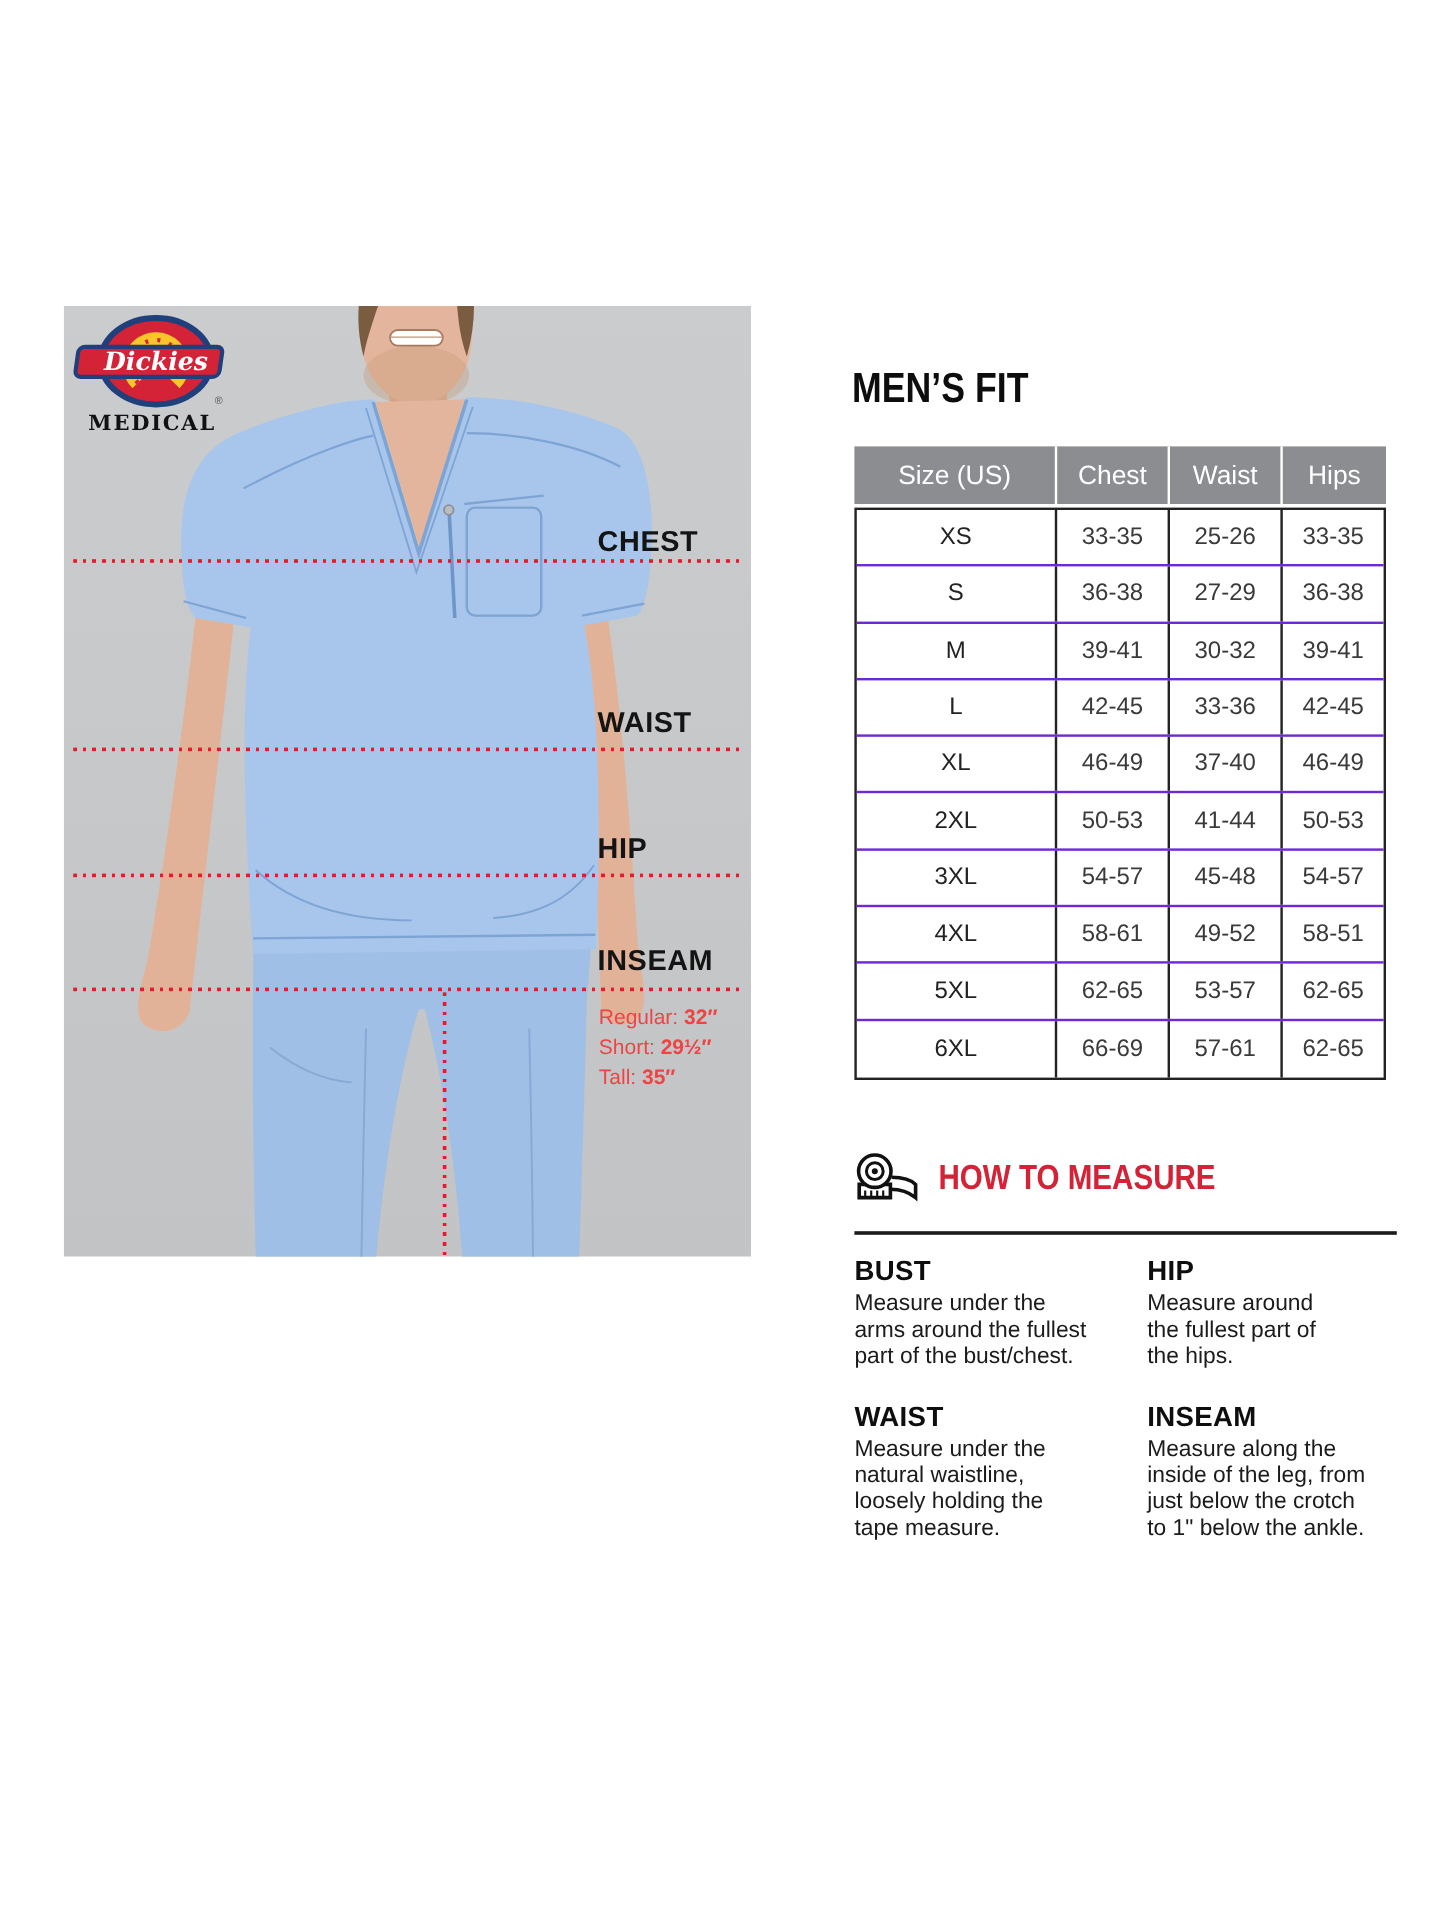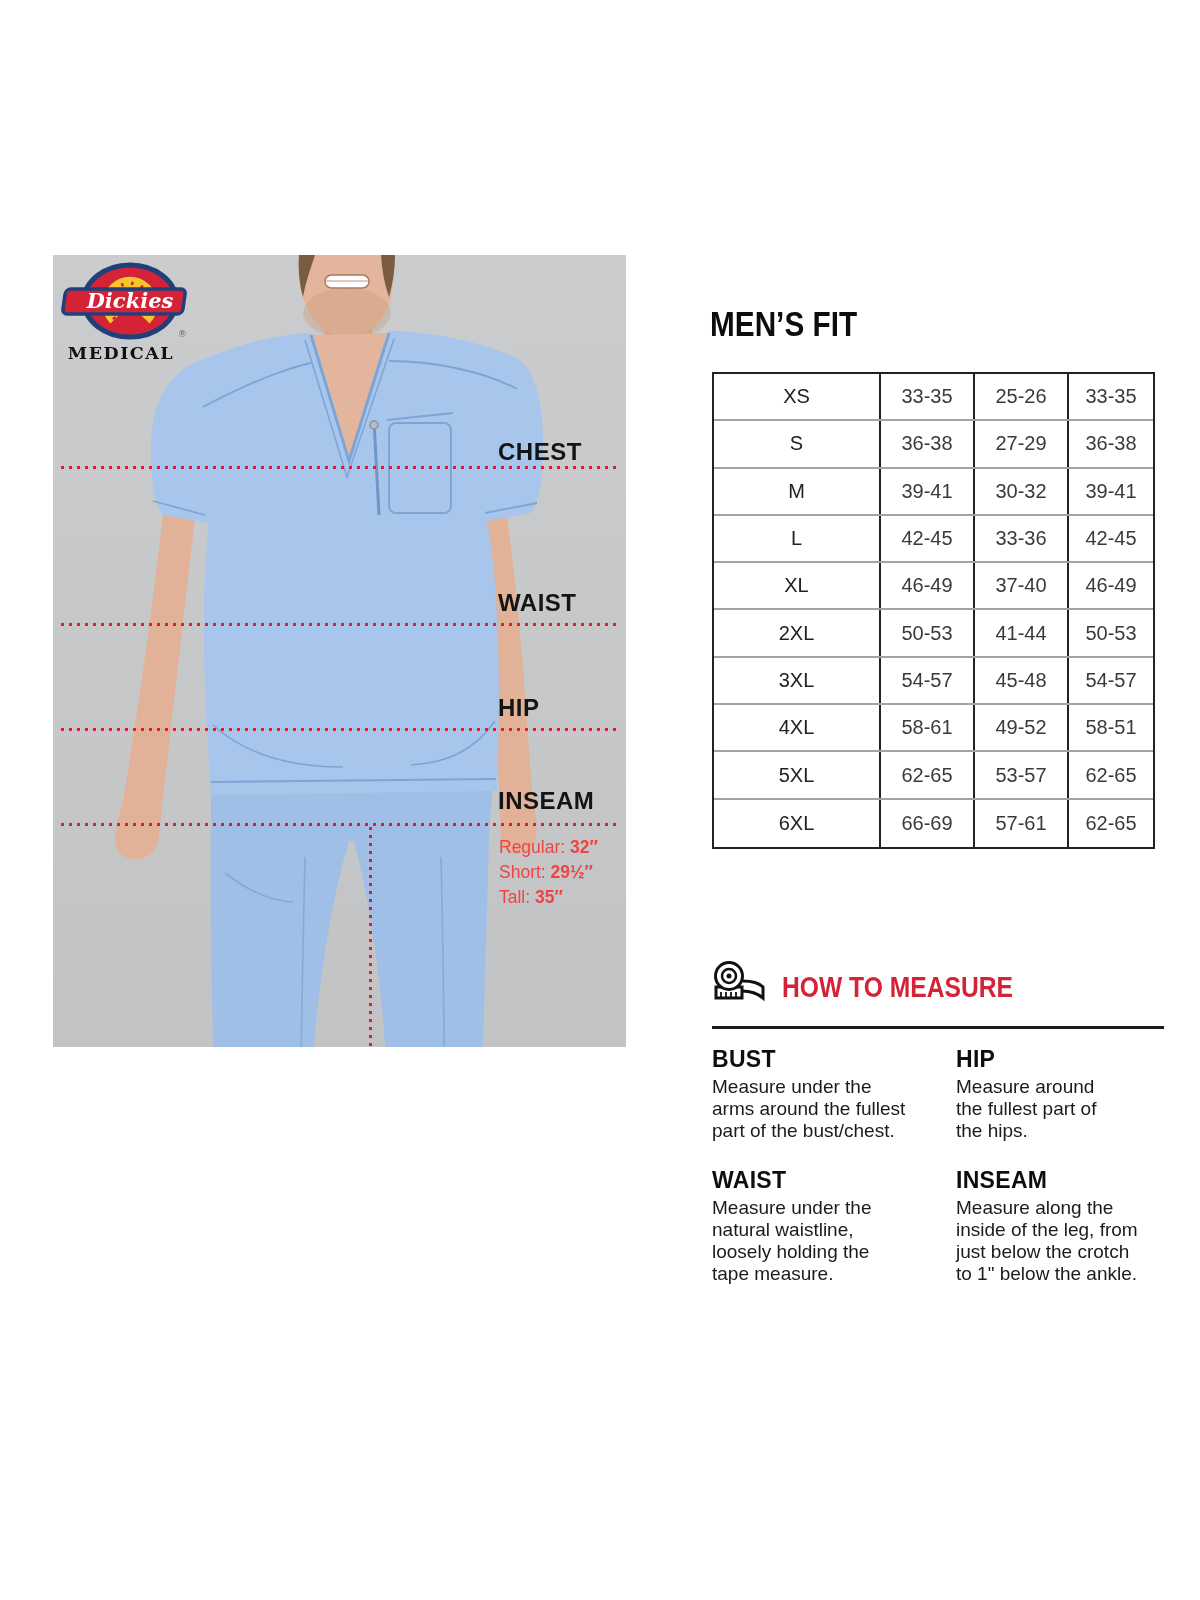--- a/index.html
+++ b/index.html
@@ -22,40 +22,40 @@
   .figure-svg{position:absolute;left:0;top:0}
   .dotline-h{height:3px;background-image:repeating-linear-gradient(90deg,var(--dotted-red) 0 3px,transparent 3px 8px);z-index:6}
   .dotline-v{width:3px;background-image:repeating-linear-gradient(180deg,var(--dotted-red) 0 3px,transparent 3px 8px);z-index:6}
   .measure-label{font-weight:bold;font-size:24px;letter-spacing:.5px;color:#141414;z-index:7}
   .model-note{font-size:16px;font-weight:bold;line-height:19.5px;white-space:pre-line;color:#141414;z-index:7}
   .inseam-detail{font-size:17.5px;line-height:25px;color:#ef4444;z-index:7}
   .inseam-detail b{font-weight:bold}
 
   
   .logo-wrap{left:8px;top:4px;width:150px;height:110px;z-index:7}
-  .logo-sub{position:absolute;left:9px;top:88px;width:118px;text-align:center;
+  .logo-sub{position:absolute;left:9px;top:88px;width:118px;text-align:right;
     font-family:"DejaVu Serif","Liberation Serif",serif;font-weight:bold;font-size:17.5px;letter-spacing:1.5px;color:#111}
   .logo-text{font-family:"DejaVu Serif","Liberation Serif",serif;font-weight:bold;font-style:italic;fill:#fff}
 
   
   .mens-fit{left:710px;top:304px;font-size:35px;font-weight:800;letter-spacing:0;color:#0d0d0d;
     transform:scaleX(.85);transform-origin:left top;white-space:nowrap}
 
   .size-table{left:712px;top:372px;width:443px}
   .tbl-head{display:grid;grid-template-columns:167px 94px 94px 88px;height:48px;background:var(--table-header-gray);
     color:#fff;font-size:22px;margin-bottom:3px}
   .tbl-head>div{display:flex;align-items:center;justify-content:center;border-left:2px solid #fff}
   .tbl-head>div:first-child{border-left:none}
   .tbl-body{border:2px solid #222}
-  .tbl-row{display:grid;grid-template-columns:165px 94px 94px 86px;height:47.3px;border-bottom:2px solid #a3a3a3}
+  .tbl-row{display:grid;grid-template-columns:165px 94px 94px 86px;height:47.3px;border-bottom:2px solid #6d28d9}
   .tbl-row:last-child{border-bottom:none}
   .tbl-row>div{display:flex;align-items:center;justify-content:center;border-left:2px solid #222;font-size:20px;color:#3a3a3a}
   .tbl-row>div:first-child{border-left:none;color:#222}
 
-  .htm-header{left:710px;top:960px;display:flex;align-items:flex-end;gap:14px}
+  .htm-header{left:710px;top:960px;display:flex;align-items:center;gap:14px}
   .htm-title{color:var(--accent-red);font-size:29px;font-weight:800;transform:scaleX(.85);transform-origin:left center;white-space:nowrap}
   .rule{left:712px;top:1026px;width:452px;height:3px;background:#1c1c1c}
 
   .ins-col{width:236px}
   .ins-col-left{left:712px;top:1046px}
   .ins-col-right{left:956px;top:1046px}
   .ins-section{margin-bottom:25px}
   .ins-h{font-size:23px;font-weight:800;letter-spacing:.3px;color:#0e0e0e;margin-bottom:3px}
   .ins-t{font-size:19px;line-height:22px;color:#1b1b1b;white-space:pre-line}
 </style>
@@ -147,20 +147,26 @@
   <div class="abs inseam-detail" style="left:446px;top:580px">
     <div><span>Regular: </span><b>32″</b></div>
     <div><span>Short: </span><b>29½″</b></div>
     <div><span>Tall: </span><b>35″</b></div>
   </div>
 </div>
 
 <div class="abs mens-fit">MEN’S FIT</div>
 
 <div class="abs size-table">
+  <div class="tbl-head">
+    <div>Size (US)</div>
+    <div>Chest</div>
+    <div>Waist</div>
+    <div>Hips</div>
+  </div>
   <div class="tbl-body">
     <div class="tbl-row">
         <div>XS</div>
         <div>33-35</div>
         <div>25-26</div>
         <div>33-35</div>
       </div>
     <div class="tbl-row">
         <div>S</div>
         <div>36-38</div>

